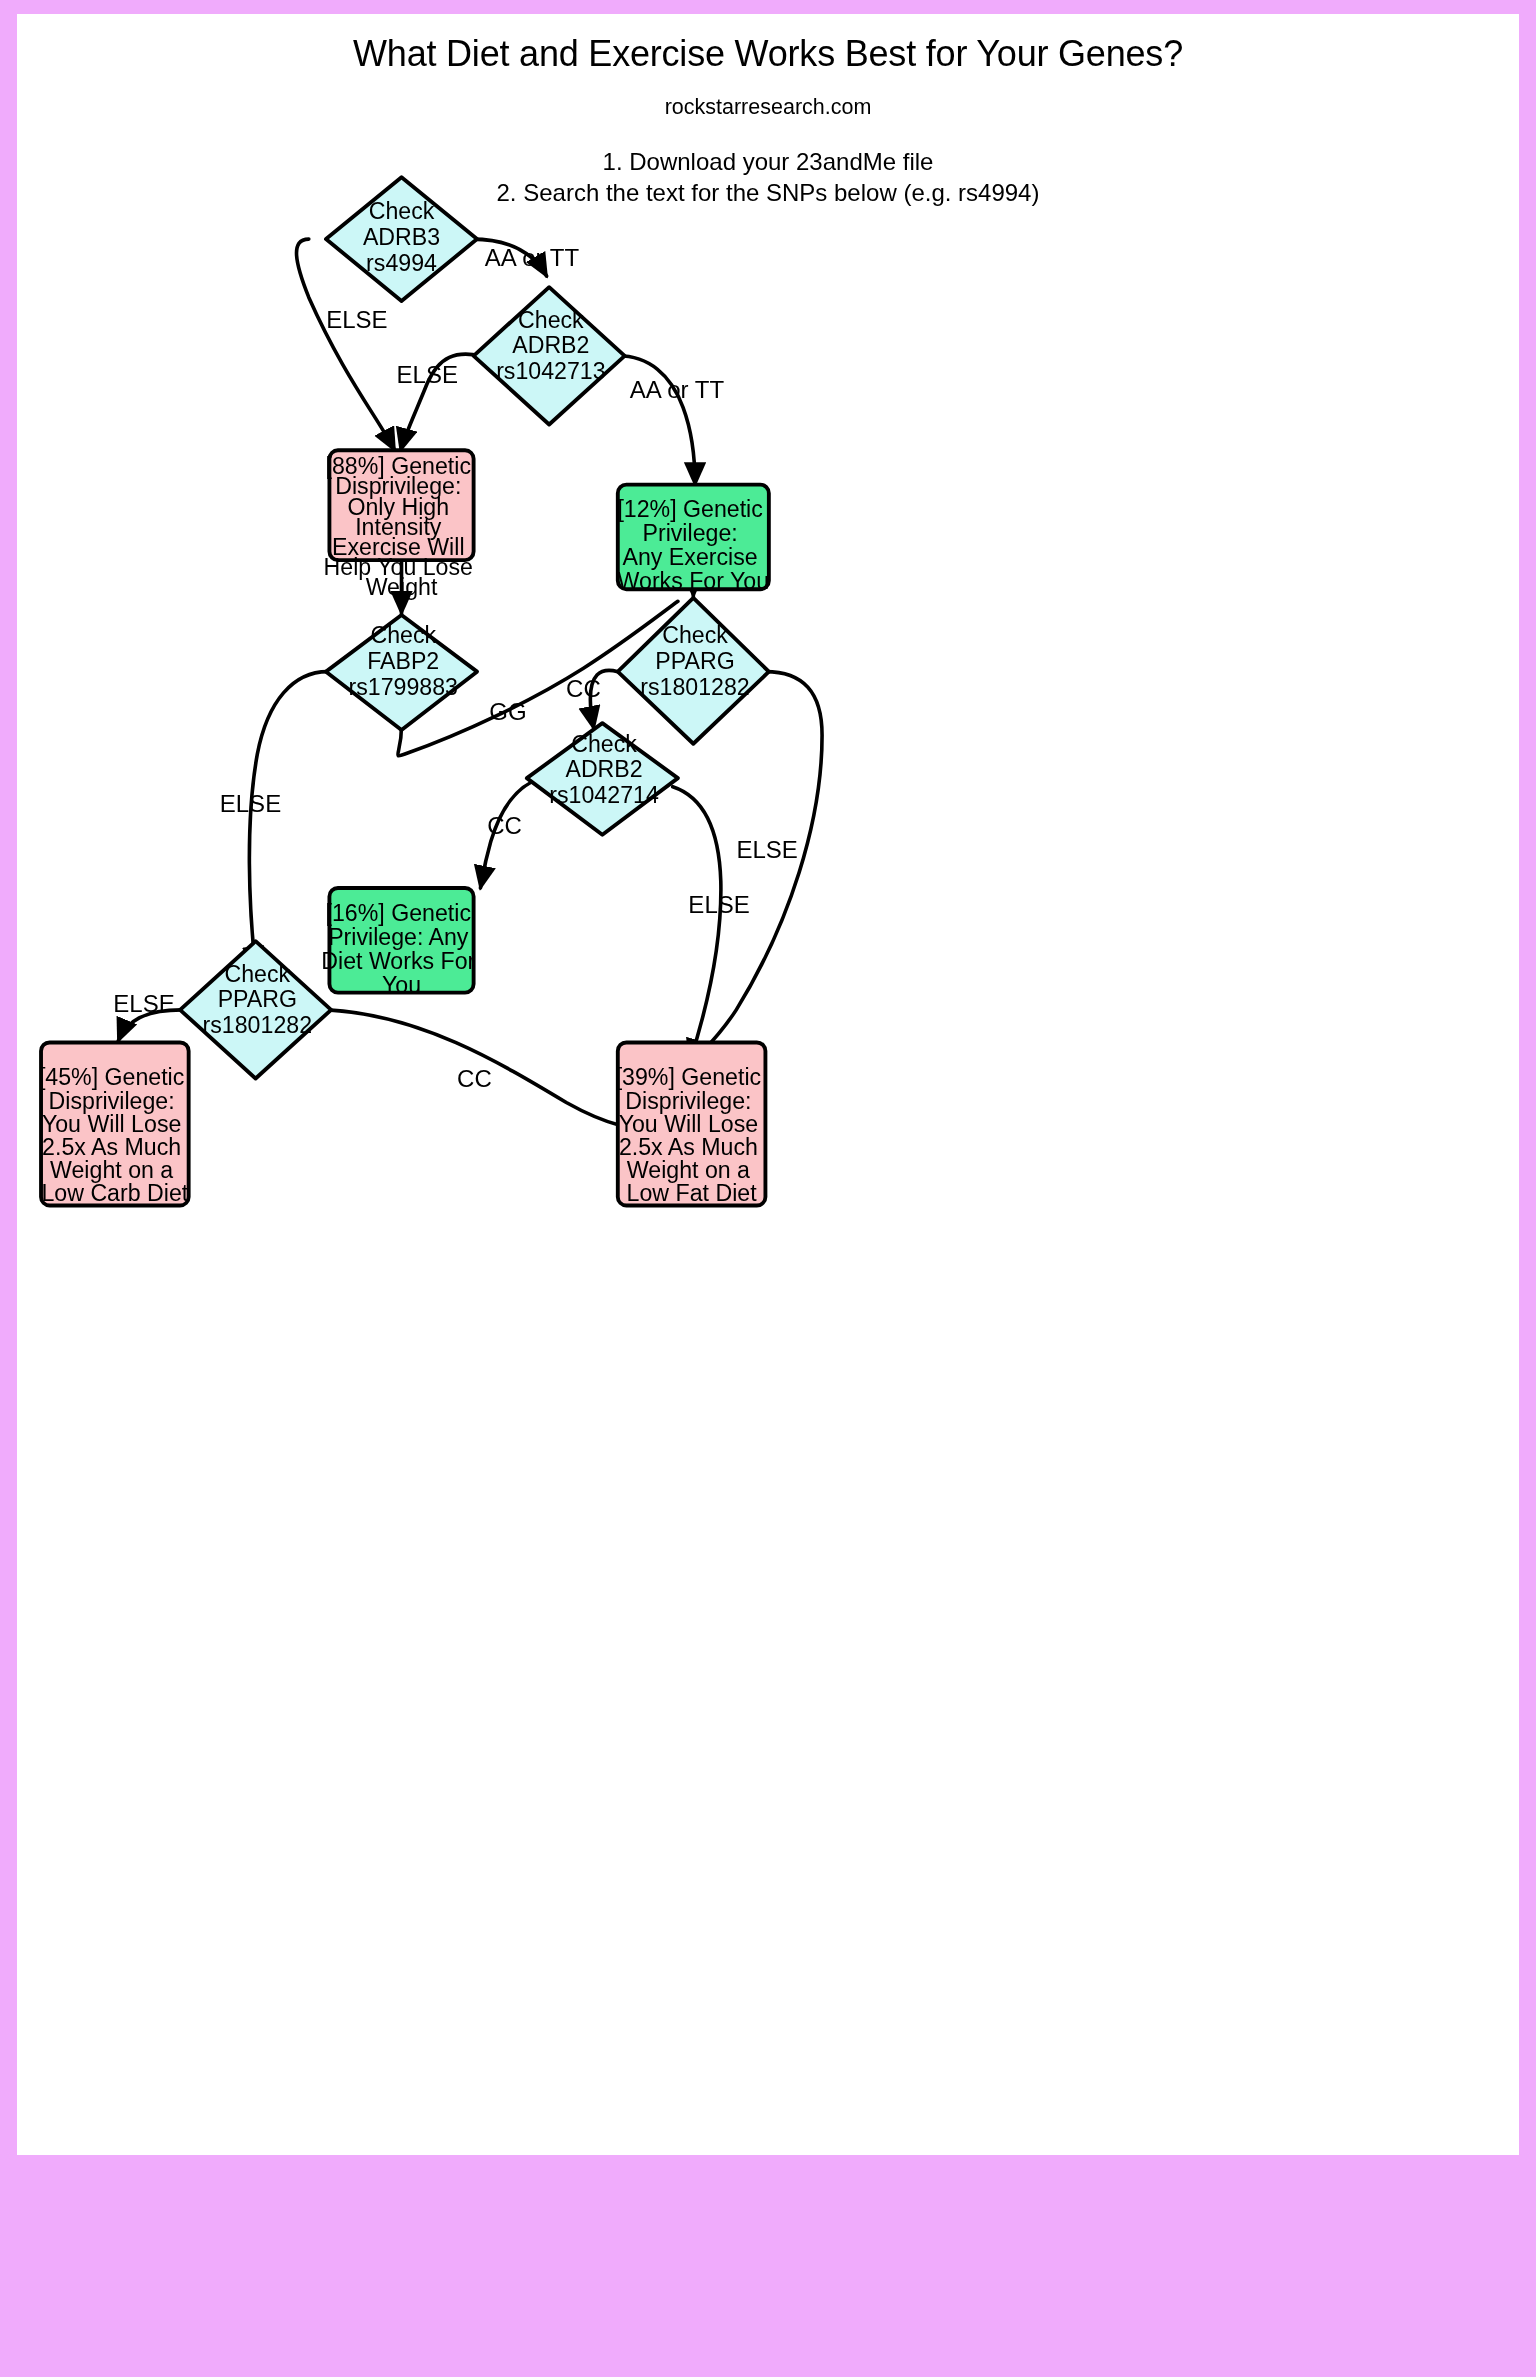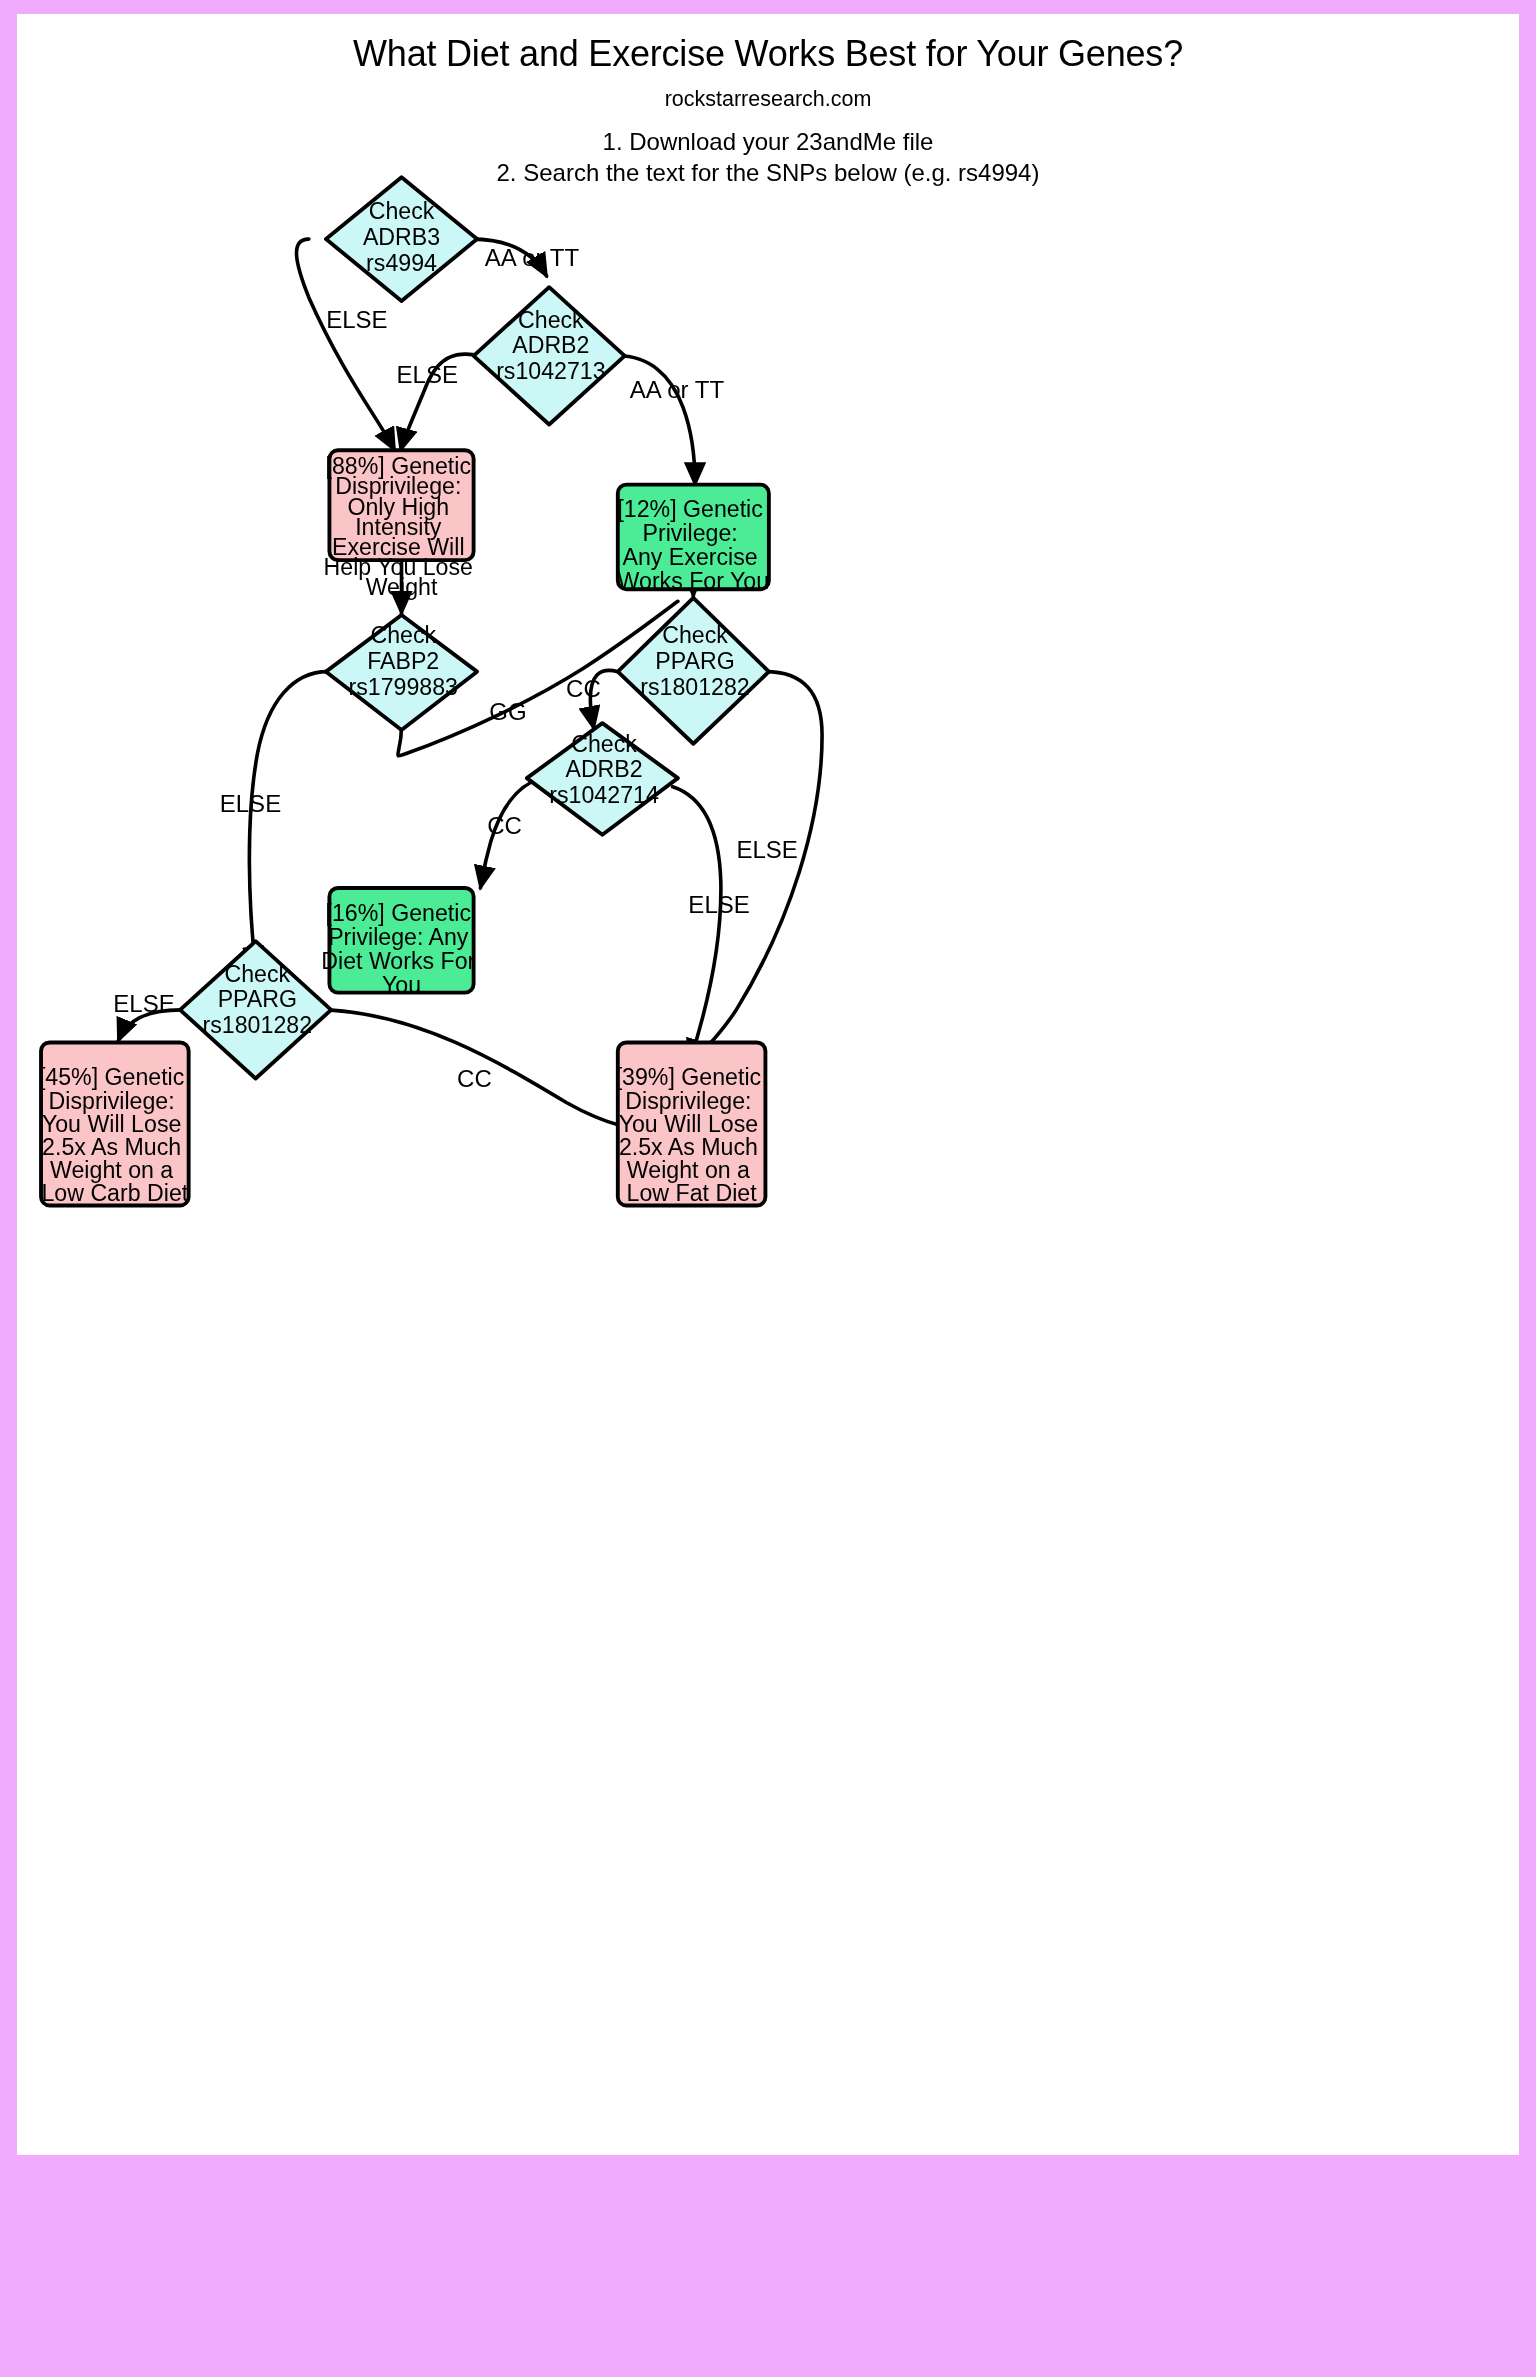--- a/index.html
+++ b/index.html
@@ -37,25 +37,25 @@
   #title {
     font-size: 36px;
     color: #000000;
     margin-top: 19px;
     letter-spacing: -0.2px;
     font-weight: normal;
   }
   #subtitle {
     font-size: 21.5px;
     color: #000000;
-    margin-top: 12px;
+    margin-top: 20px;
     text-align: center;
   }
   #steps {
-    margin-top: 14px;
+    margin-top: 26px;
     font-size: 24px;
     line-height: 1.32;
     color: #000000;
   }
   svg#flow {
     position: absolute;
     left: 0;
     top: 0;
     width: 1502px;
     height: 2141px;

